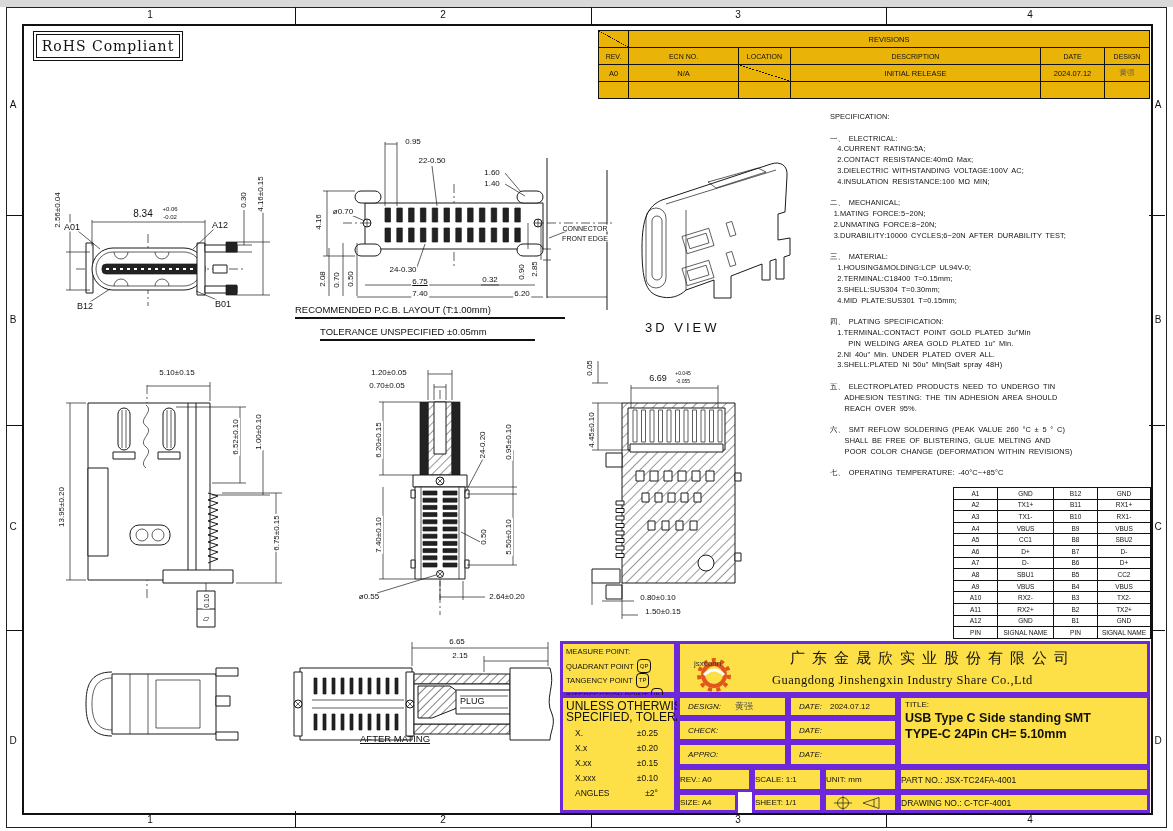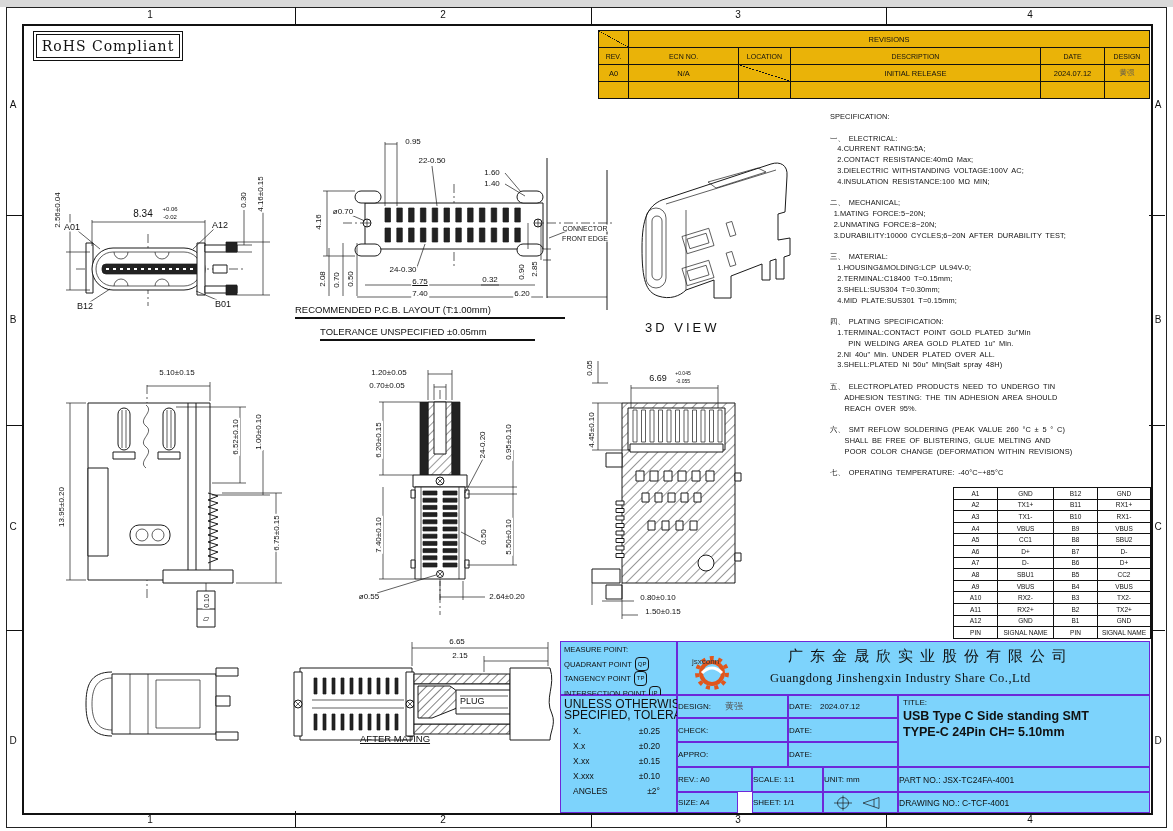--- a/index.html
+++ b/index.html
@@ -30,22 +30,22 @@
   .span5{grid-column:2/7;font-size:8px;}
   
   .spec{position:absolute;left:830px;top:112px;width:322px;}
   .spec-line{height:10.8px;font-size:7.4px;line-height:10.8px;white-space:pre;letter-spacing:0.1px;word-spacing:1.5px;}
   
   .pins{position:absolute;left:953px;top:487px;display:grid;grid-template-columns:44px 56px 44px 53px;
     grid-auto-rows:11.6px;border-left:1px solid #111;border-top:1px solid #111;background:#fff;}
   .pins span{border-right:1px solid #111;border-bottom:1px solid #111;display:flex;align-items:center;justify-content:center;
     font-size:6.5px;overflow:hidden;white-space:nowrap;}
   
-  .tb{position:absolute;border:1px solid #6d28d9;background:#7dd3fc;box-sizing:border-box;font-size:8px;}
-  .tb .lbl{padding-left:0;}
+  .tb{position:absolute;border:3px solid #6d28d9;background:#fde047;box-sizing:border-box;font-size:8px;}
+  .tb .lbl{padding-left:8px;font-style:italic;}
   .tb.flexrow{display:flex;align-items:center;}
   .measure{line-height:12.5px;font-size:7.6px;padding:2px 0 0 3px;white-space:nowrap;}
   .badge{display:inline-block;border:1px solid #111;border-radius:4px;font-size:6px;padding:0 2px;margin-left:3px;vertical-align:1px;}
   .tolrow{display:flex;justify-content:space-between;padding:0 16px 0 12px;font-size:8.5px;height:15px;align-items:center;}
   .tolhead{font-size:12px;line-height:11px;padding:3px 0 2px 3px;white-space:nowrap;}
   .title-line{font-weight:bold;font-size:12.5px;line-height:16px;padding-left:4px;white-space:nowrap;}
   .cn{font-family:"Liberation Serif",serif;font-size:15px;letter-spacing:7px;white-space:nowrap;}
   .en{font-family:"Liberation Serif",serif;font-size:12.5px;letter-spacing:0.5px;white-space:nowrap;}
   svg{overflow:visible;}
   svg *{vector-effect:non-scaling-stroke;}

